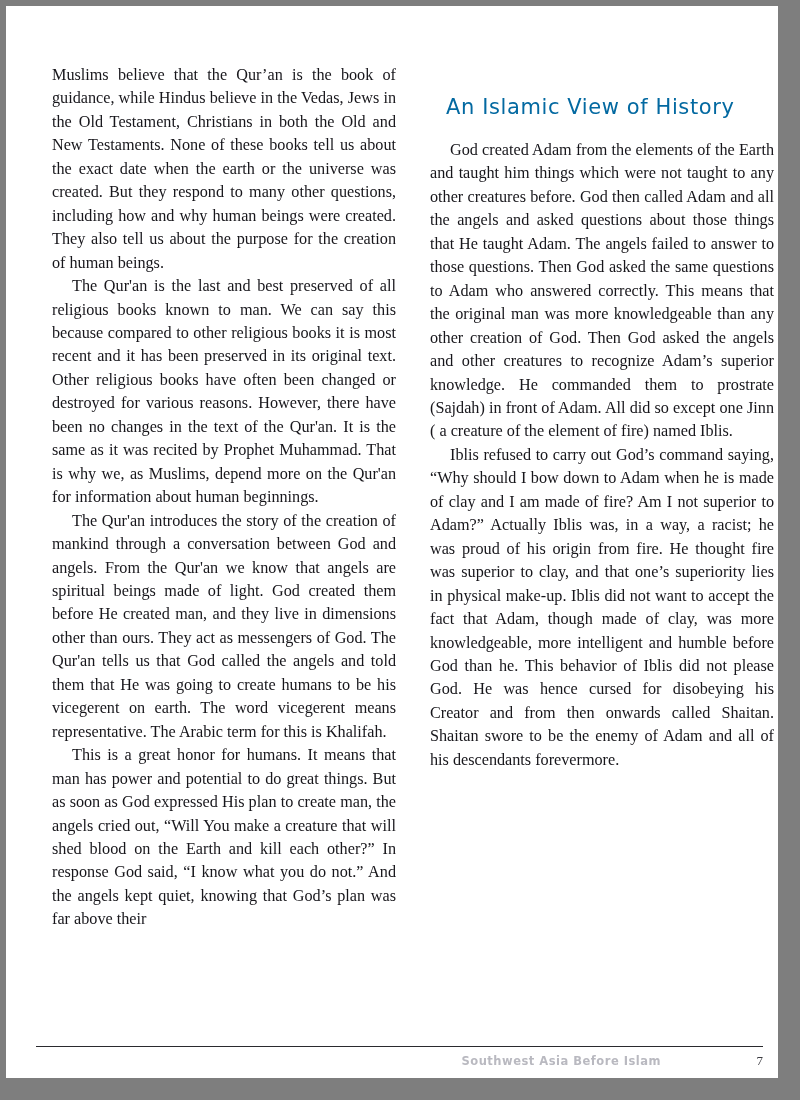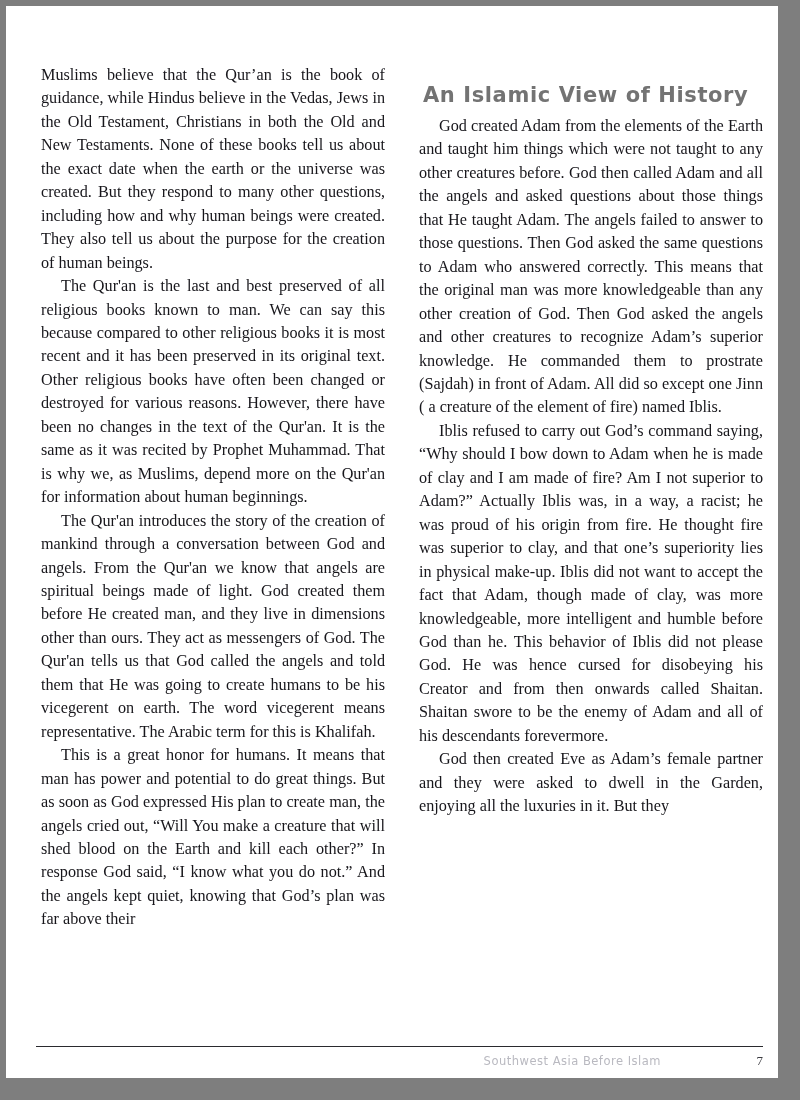--- a/index.html
+++ b/index.html
@@ -25,21 +25,21 @@
     position: absolute;
     left: 0;
     top: 0;
     width: 772px;
     height: 1072px;
     background: #ffffff;
   }
 
   .columns {
     position: absolute;
-    left: 35px;
+    left: 46px;
     top: 58px;
     width: 722px;
     height: 972px;
     display: flex;
     flex-direction: row;
     justify-content: space-between;
   }
 
   .column {
     width: 344px;
@@ -59,28 +59,28 @@
 
   .column p.indent {
     text-indent: 20px;
   }
 
   .column p.flush {
     text-indent: 0;
   }
 
   .section-heading {
-    margin: 4px;
+    margin: 16px;
     padding: 14px 0 3px 0;
     font-family: "DejaVu Sans", "Liberation Sans", sans-serif;
-    font-weight: 700;
+    font-weight: 400;
     font-size: 21px;
     line-height: 26px;
     letter-spacing: 0.6px;
-    color: #737373;
+    color: #0369a1;
     text-align: left;
   }
 
   .footer {
     position: absolute;
     left: 30px;
     top: 1040px;
     width: 727px;
   }
 
@@ -93,21 +93,21 @@
   .footer-line {
     margin-top: 6px;
     display: flex;
     flex-direction: row;
     align-items: baseline;
     justify-content: flex-end;
   }
 
   .footer-title {
     font-family: "DejaVu Sans", "Liberation Sans", sans-serif;
-    font-weight: 400;
+    font-weight: 700;
     font-size: 11.5px;
     letter-spacing: 0.5px;
     color: #b9b9c0;
     white-space: nowrap;
   }
 
   .footer-pageno {
     font-family: "Liberation Serif", "DejaVu Serif", serif;
     font-size: 13px;
     color: #3a3a40;
@@ -131,21 +131,20 @@
         <p class="flush">Muslims believe that the Qur’an is the book of guidance, while Hindus believe in the Vedas, Jews in the Old Testament, Christians in both the Old and New Testaments. None of these books tell us about the exact date when the earth or the universe was created. But they respond to many other questions, including how and why human beings were created. They also tell us about the purpose for the creation of human beings.</p>
         <p class="indent">The Qur'an is the last and best preserved of all religious books known to man. We can say this because compared to other religious books it is most recent and it has been preserved in its original text. Other religious books have often been changed or destroyed for various reasons. However, there have been no changes in the text of the Qur'an. It is the same as it was recited by Prophet Muhammad. That is why we, as Muslims, depend more on the Qur'an for information about human beginnings.</p>
         <p class="indent"><span>The Qur'an introduces the story of the creation of mankind through a conversation between God and angels. From the Qur'an we know that angels are spiritual beings made of light. God created them before He created man, and they live in dimensions other than ours. They act as messengers of God. The Qur'an tells us that God called the angels and told them that He was going to create humans to be his vicegerent on earth. The word vicegerent means representative. The Arabic term for this is </span><span class="ital">Khalifah</span><span>.</span></p>
         <p class="indent">This is a great honor for humans. It means that man has power and potential to do great things. But as soon as God expressed His plan to create man, the angels cried out, “Will You make a creature that will shed blood on the Earth and kill each other?” In response God said, “I know what you do not.” And the angels kept quiet, knowing that God’s plan was far above their</p>
       </div>
 
       <div class="column">
         <h2 class="section-heading">An Islamic View of History</h2>
         <p class="indent"><span>God created Adam from the elements of the Earth and taught him things which were not taught to any other creatures before. God then called Adam and all the angels and asked questions about those things that He taught Adam. The angels failed to answer to those questions. Then God asked the same questions to Adam who answered correctly. This means that the original man was more knowledgeable than any other creation of God. Then God asked the angels and other creatures to recognize Adam’s superior knowledge. He commanded them to prostrate (</span><span class="ital">Sajdah</span><span>) in front of Adam. All did so except one </span><span class="ital">Jinn</span><span> ( a creature of the element of fire) named Iblis.</span></p>
         <p class="indent">Iblis refused to carry out God’s command saying, “Why should I bow down to Adam when he is made of clay and I am made of fire? Am I not superior to Adam?” Actually Iblis was, in a way, a racist; he was proud of his origin from fire. He thought fire was superior to clay, and that one’s superiority lies in physical make-up. Iblis did not want to accept the fact that Adam, though made of clay, was more knowledgeable, more intelligent and humble before God than he. This behavior of Iblis did not please God. He was hence cursed for disobeying his Creator and from then onwards called Shaitan. Shaitan swore to be the enemy of Adam and all of his descendants forevermore.</p>
-        <p class="indent">God then created Eve as Adam’s female partner and they were asked to dwell in the Garden, enjoying all the luxuries in it. But they</p>
       </div>
 
     </div>
 
     <div class="footer">
       <div class="footer-rule"></div>
       <div class="footer-line">
         <div class="footer-title">Southwest Asia Before Islam</div>
         <div class="footer-pageno">7</div>
       </div>

